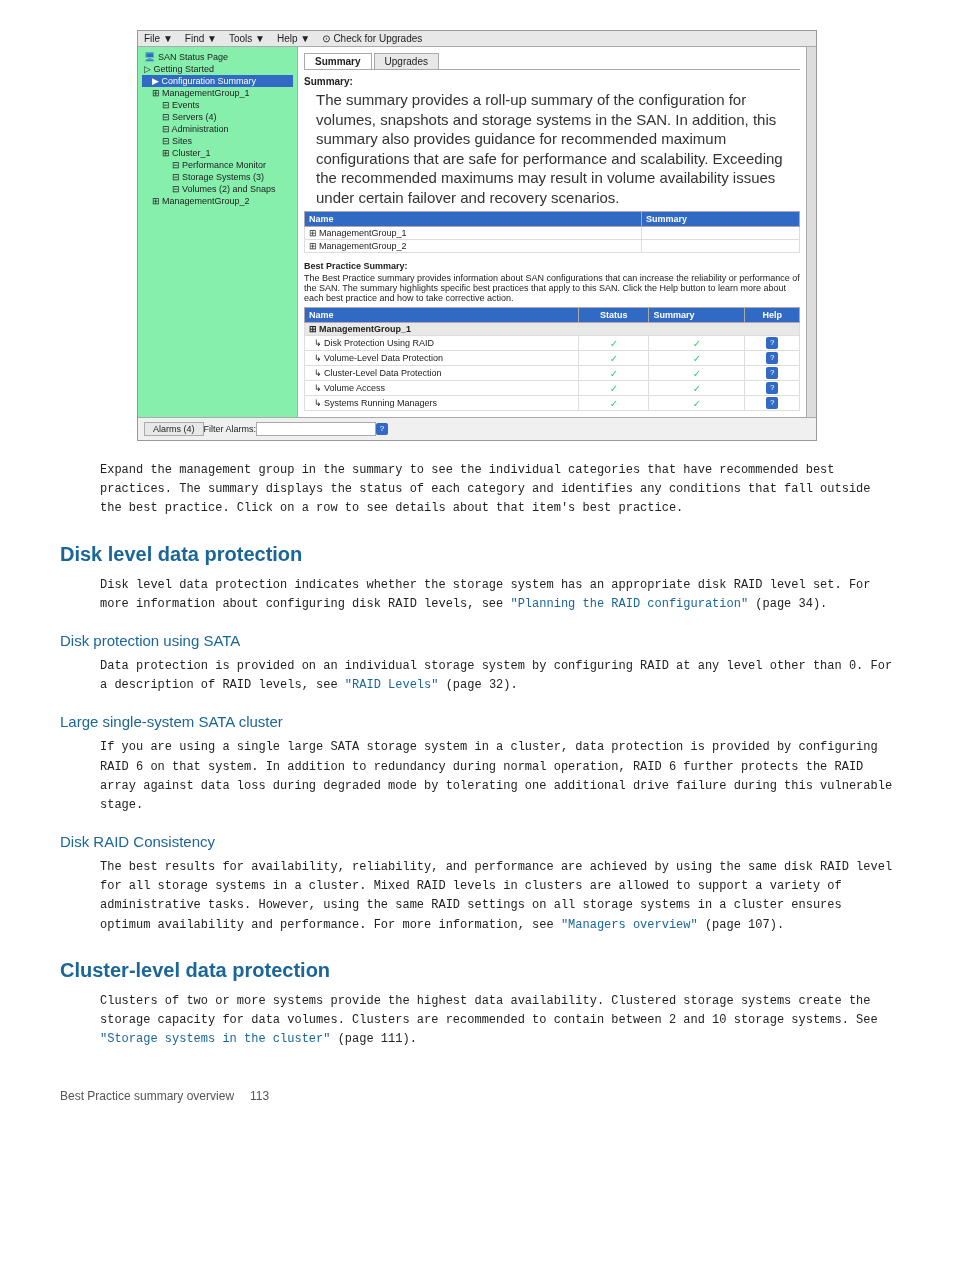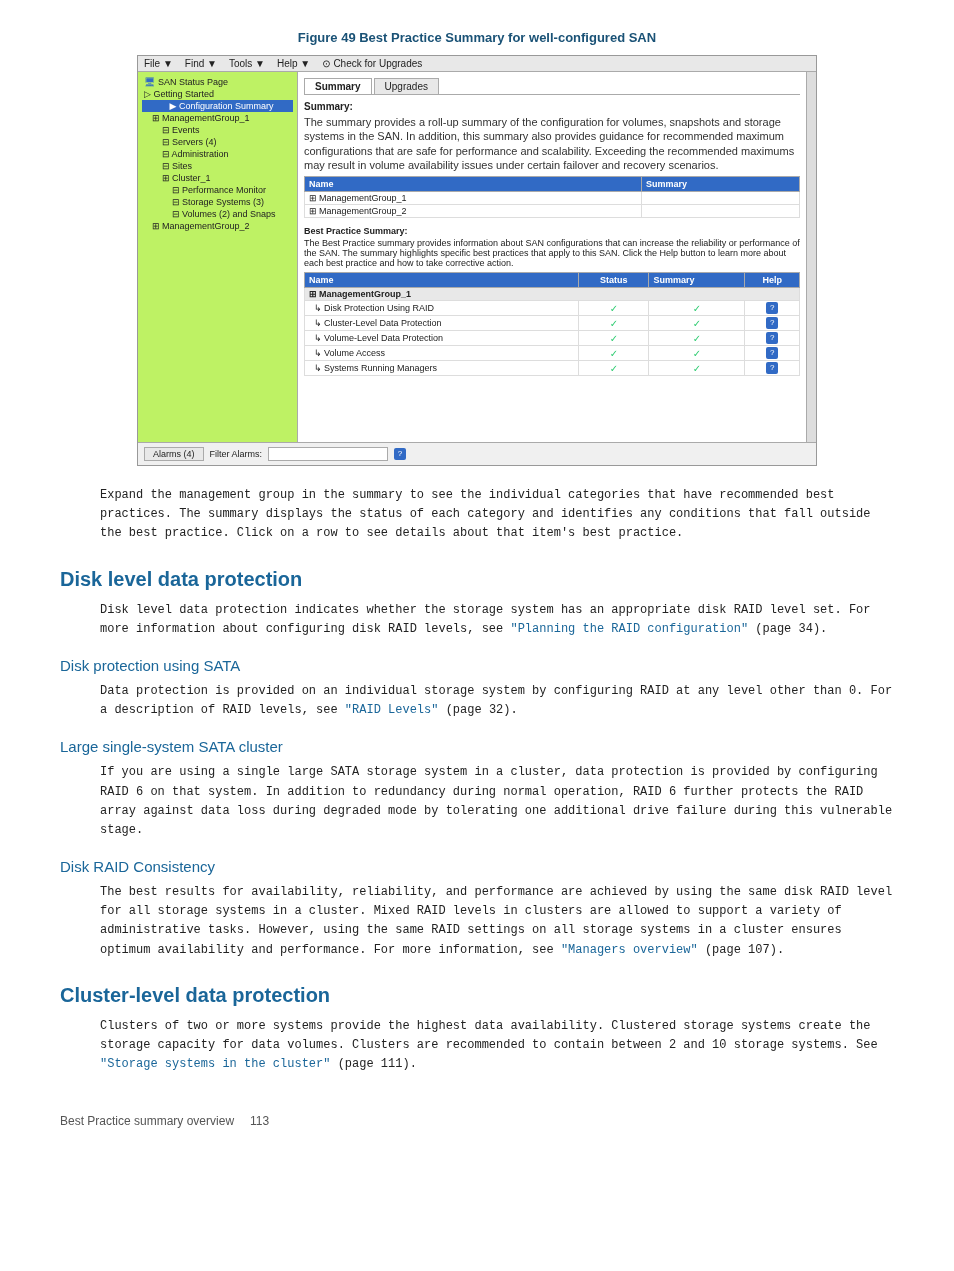--- a/index.html
+++ b/index.html
@@ -45,35 +45,34 @@
     }
 
     .screenshot-body {
       display: flex;
       height: 370px;
     }
 
     .screenshot-sidebar {
       width: 160px;
       border-right: 1px solid #aaa;
-      background: #bef264;
+      background: #86efac;
       padding: 4px;
       font-size: 9px;
       overflow: hidden;
     }
 
     .sidebar-tree-item {
       padding: 1px 2px;
       white-space: nowrap;
     }
 
     .sidebar-tree-item.selected {
       background: #316ac5;
       color: white;
-      text-align: center;
     }
 
     .indent1 { padding-left: 10px; }
     .indent2 { padding-left: 20px; }
     .indent3 { padding-left: 30px; }
 
     .screenshot-main {
       flex: 1;
       background: #fff;
       padding: 6px;
@@ -104,23 +103,24 @@
       font-size: 10px;
       margin-bottom: 8px;
     }
 
     .summary-section .section-title {
       font-weight: bold;
       margin-bottom: 3px;
     }
 
     .summary-section p {
-      font-size: 11px;
+      font-size: 15px;
       line-height: 1.3;
       color: #333;
+      margin-left: 12px;
     }
 
     .summary-table {
       width: 100%;
       border-collapse: collapse;
       font-size: 9px;
       margin-top: 4px;
     }
 
     .summary-table th {
@@ -188,21 +188,20 @@
       border-radius: 2px;
     }
 
     .alarms-bar {
       border-top: 1px solid #aaa;
       padding: 4px 6px;
       background: #f0f0f0;
       font-size: 9px;
       display: flex;
       align-items: center;
-      gap: 6px;
     }
 
     .alarm-tab {
       background: #e8e8e8;
       border: 1px solid #aaa;
       padding: 1px 8px;
       font-size: 9px;
     }
 
     .filter-label { font-size: 9px; }
@@ -275,21 +274,20 @@
       font-size: 12px;
       color: #555;
       margin-left: 16px;
     }
   </style>
 </head>
 <body>
 
 <div class="page-container">
 
-  <div class="figure-caption">Figure 49 Best Practice Summary for well-configured SAN</div>
 
   <div class="screenshot-box">
 
     <div class="screenshot-menubar">
       <span>File ▼</span>
       <span>Find ▼</span>
       <span>Tools ▼</span>
       <span>Help ▼</span>
       <span>⊙ Check for Upgrades</span>
     </div>
@@ -384,27 +382,27 @@
               <tr style="background:#e8e8e8;">
                 <td colspan="4"><strong>⊞ ManagementGroup_1</strong></td>
               </tr>
               <tr>
                 <td>&nbsp;&nbsp;↳ Disk Protection Using RAID</td>
                 <td class="center check-icon">✓</td>
                 <td class="center check-icon">✓</td>
                 <td class="center"><span class="help-icon">?</span></td>
               </tr>
               <tr>
+                <td>&nbsp;&nbsp;↳ Volume-Level Data Protection</td>
+                <td class="center check-icon">✓</td>
+                <td class="center check-icon">✓</td>
+                <td class="center"><span class="help-icon">?</span></td>
+              </tr>
+              <tr>
                 <td>&nbsp;&nbsp;↳ Cluster-Level Data Protection</td>
-                <td class="center check-icon">✓</td>
-                <td class="center check-icon">✓</td>
-                <td class="center"><span class="help-icon">?</span></td>
-              </tr>
-              <tr>
-                <td>&nbsp;&nbsp;↳ Volume-Level Data Protection</td>
                 <td class="center check-icon">✓</td>
                 <td class="center check-icon">✓</td>
                 <td class="center"><span class="help-icon">?</span></td>
               </tr>
               <tr>
                 <td>&nbsp;&nbsp;↳ Volume Access</td>
                 <td class="center check-icon">✓</td>
                 <td class="center check-icon">✓</td>
                 <td class="center"><span class="help-icon">?</span></td>
               </tr>

